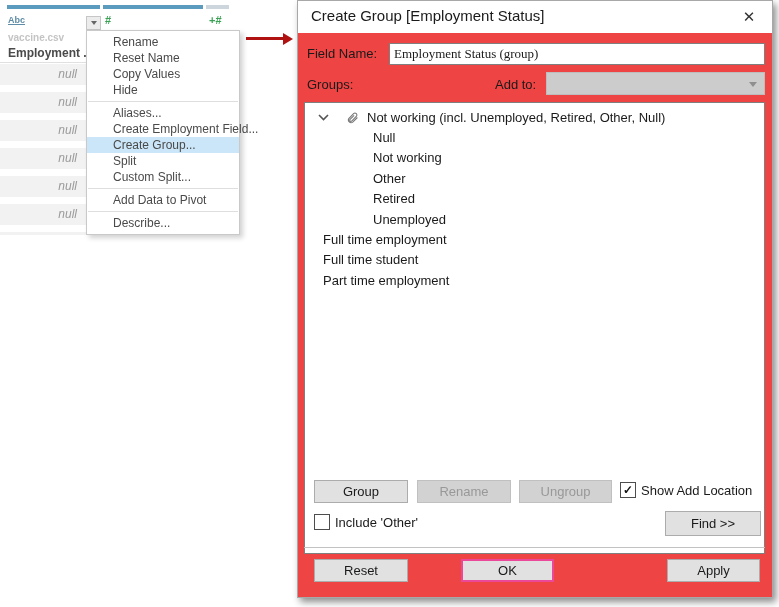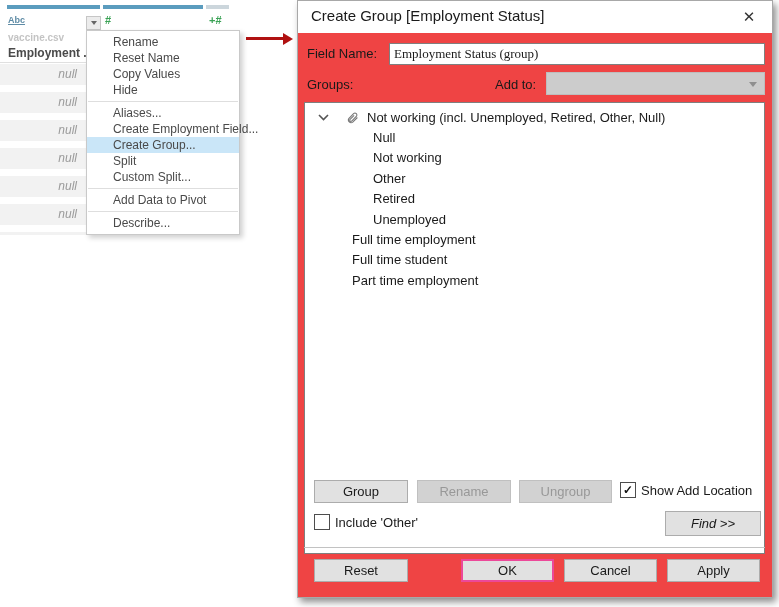--- a/index.html
+++ b/index.html
@@ -56,30 +56,30 @@
   .addto-caret{position:absolute;right:7px;top:9px;width:0;height:0;
                border-left:4px solid transparent;border-right:4px solid transparent;
                border-top:5px solid #8f8f8f;}
   .grp-list{position:absolute;left:6px;top:101px;width:461px;height:452px;background:#fff;
             border:1px solid #7f7f7f;box-sizing:border-box;padding-top:4px;overflow:hidden;}
   .tree-row{height:20.4px;display:flex;align-items:center;font-size:13px;color:#1a1a1a;}
   .tree-row .chev{margin-left:13px;flex:none;}
   .tree-row .clip{margin-left:17px;flex:none;}
   .tree-row .g-label{margin-left:8px;}
   .tree-member{padding-left:68px;}
-  .tree-top{padding-left:47px;}
+  .tree-top{padding-left:18px;}
 
   .btn{position:absolute;height:23px;background:#e1e1e1;border:1px solid #acacac;
        font-family:"Liberation Sans",sans-serif;font-size:13px;color:#1a1a1a;
        display:flex;align-items:center;justify-content:center;box-sizing:border-box;}
   .btn.disabled{background:#d2d2d2;border-color:#c0c0c0;color:#989898;}
   .btn-group{left:16px;top:479px;width:94px;}
   .btn-rename{left:119px;top:479px;width:94px;}
   .btn-ungroup{left:221px;top:479px;width:93px;}
-  .btn-find{left:367px;top:510px;width:96px;height:25px;font-style:italic;}
+  .btn-find{left:367px;top:510px;width:96px;height:25px;}
   .btn-reset{left:16px;top:558px;width:94px;}
   .btn-ok{left:163px;top:558px;width:93px;border:2px solid #ec4899;}
   .btn-cancel{left:266px;top:558px;width:93px;}
   .btn-apply{left:369px;top:558px;width:93px;}
 
   .chkbox{position:absolute;width:14px;height:14px;background:#fff;border:1px solid #4d4d4d;
           box-sizing:content-box;display:flex;align-items:center;justify-content:center;
           font-size:12px;font-weight:bold;color:#111;line-height:14px;}
   .chk-sal{left:322px;top:481px;}
   .chk-inc{left:16px;top:513px;}
@@ -186,17 +186,16 @@
 
     <div class="chkbox chk-inc"></div>
     <div class="chk-label" style="left:37px;top:514px;">Include 'Other'</div>
 
     <div class="btn btn-find">Find &gt;&gt;</div>
 
     <div class="dlg-sep"></div>
 
     <div class="btn btn-reset">Reset</div>
     <div class="btn btn-ok">OK</div>
-    <div class="btn btn-cancel">Cancel</div>
     <div class="btn btn-apply">Apply</div>
   </div>
 
 </div>
 
 </body></html>

